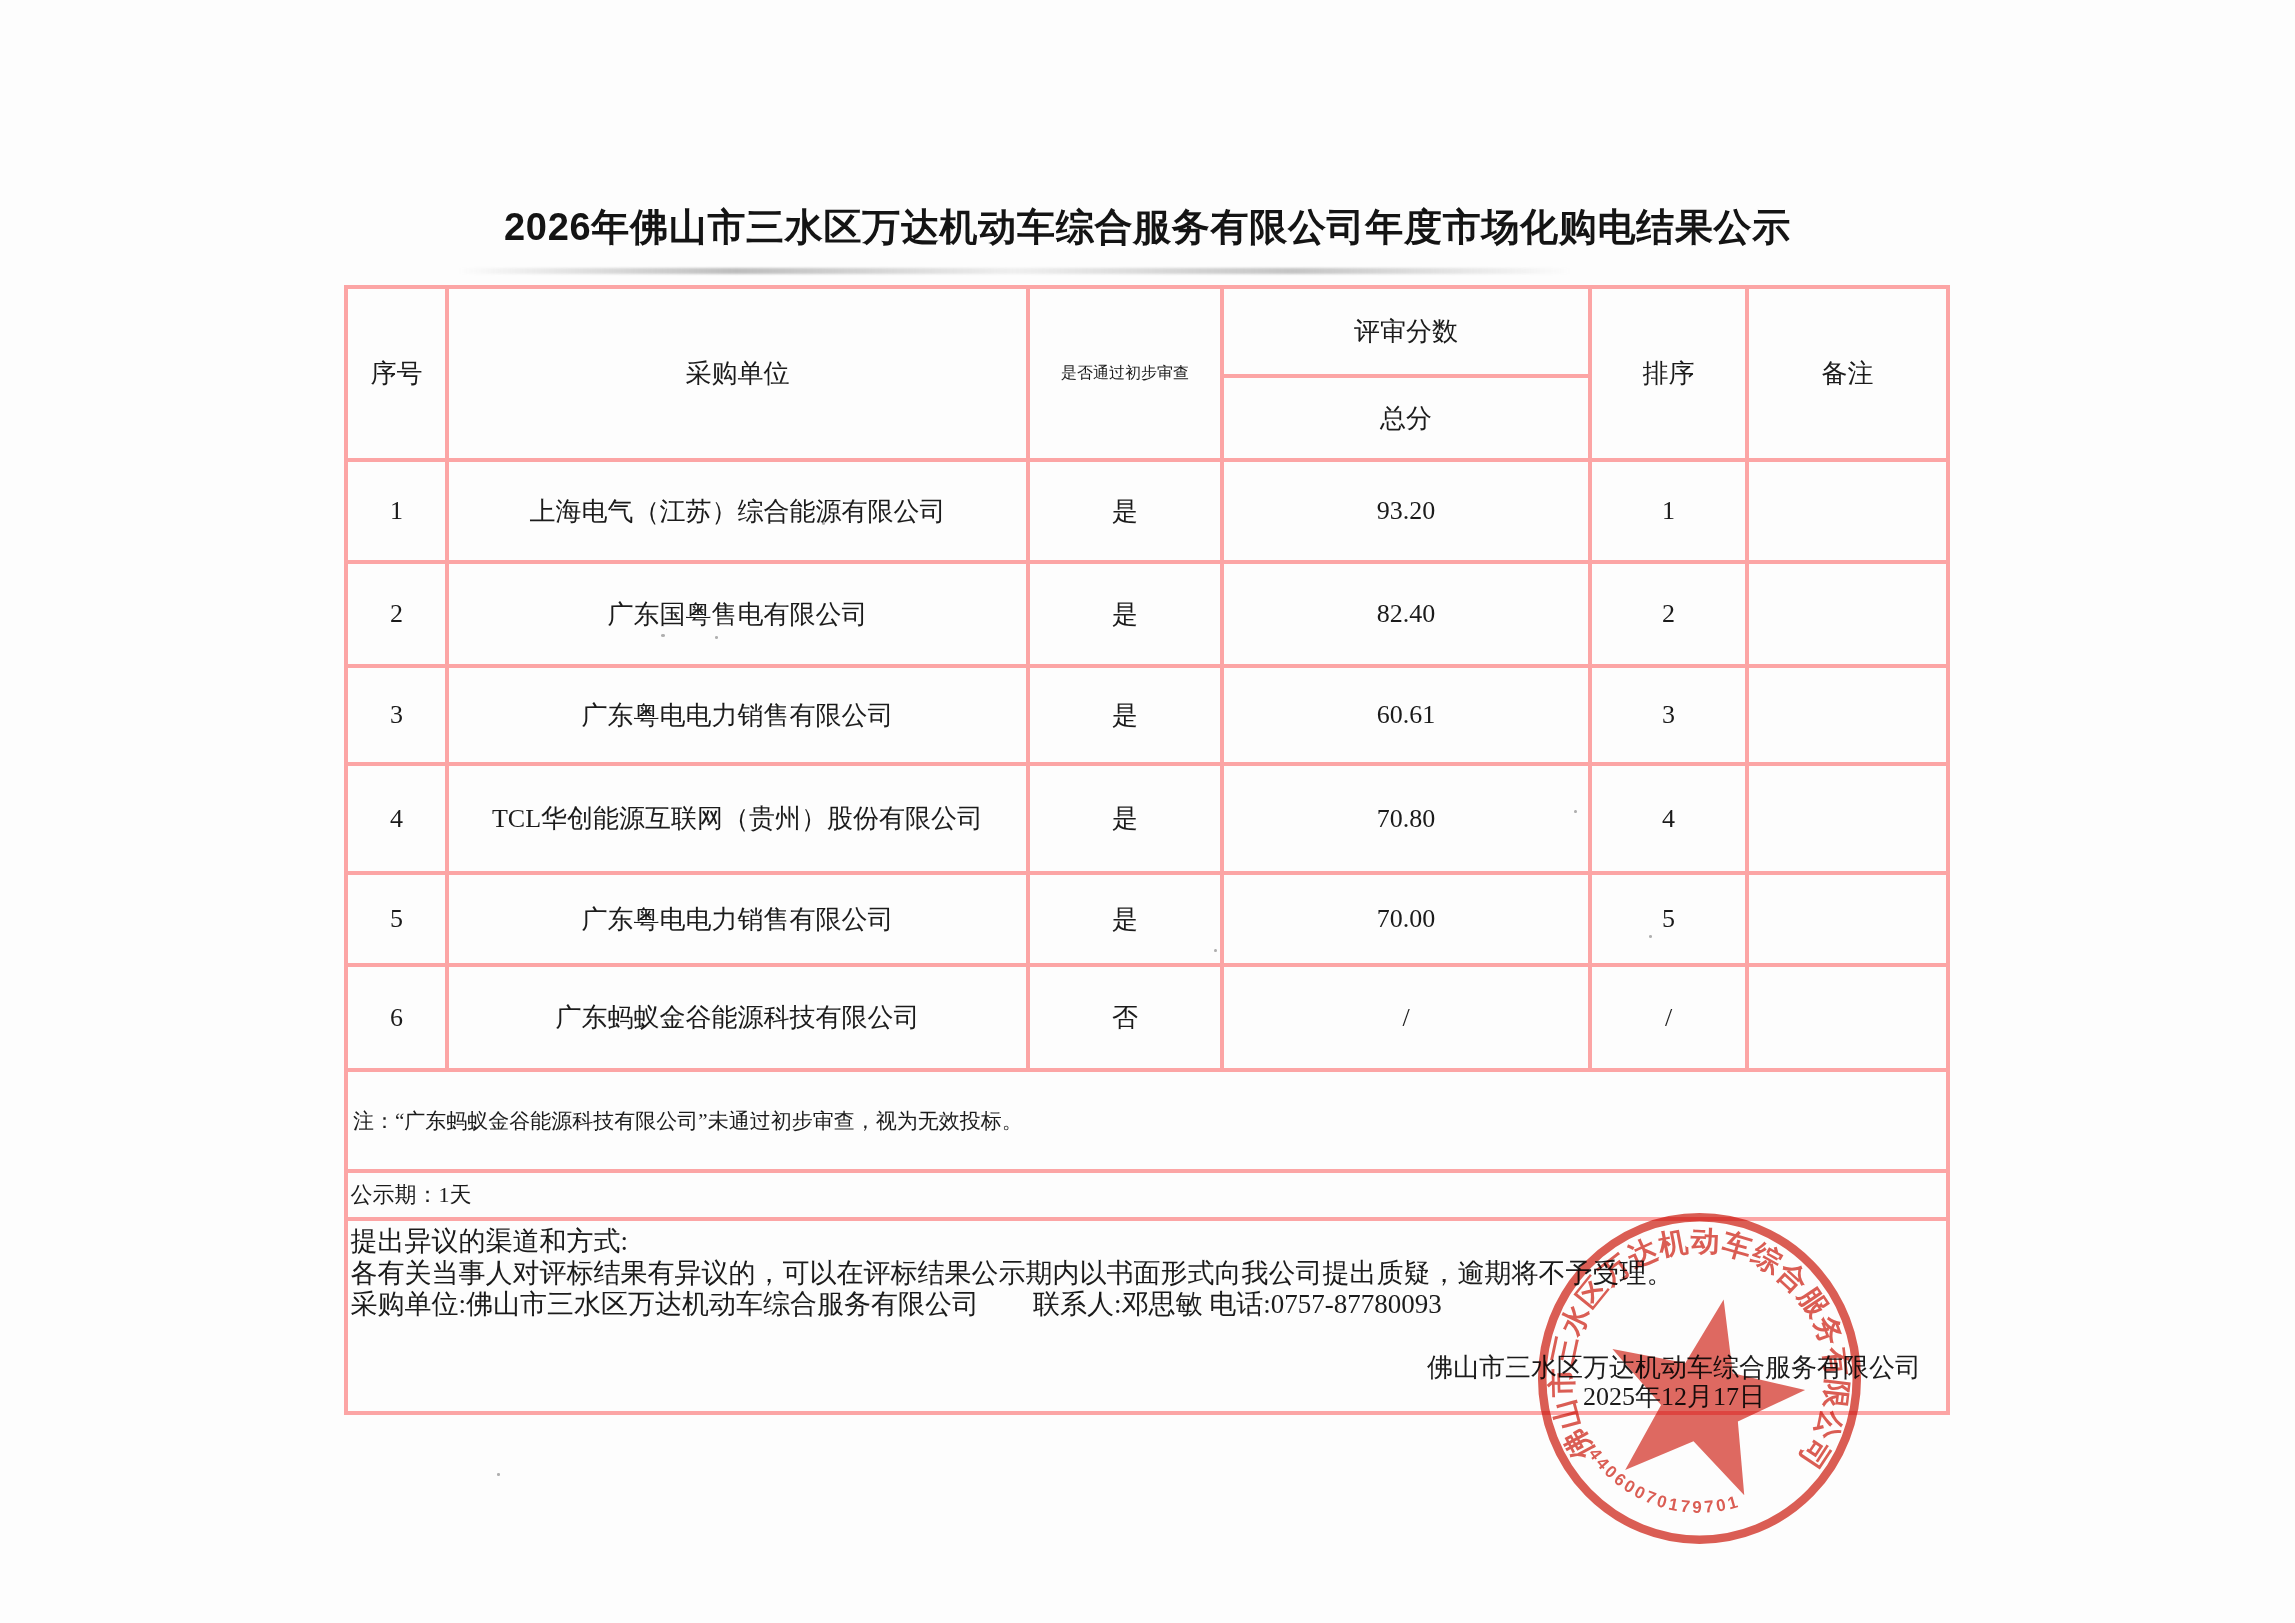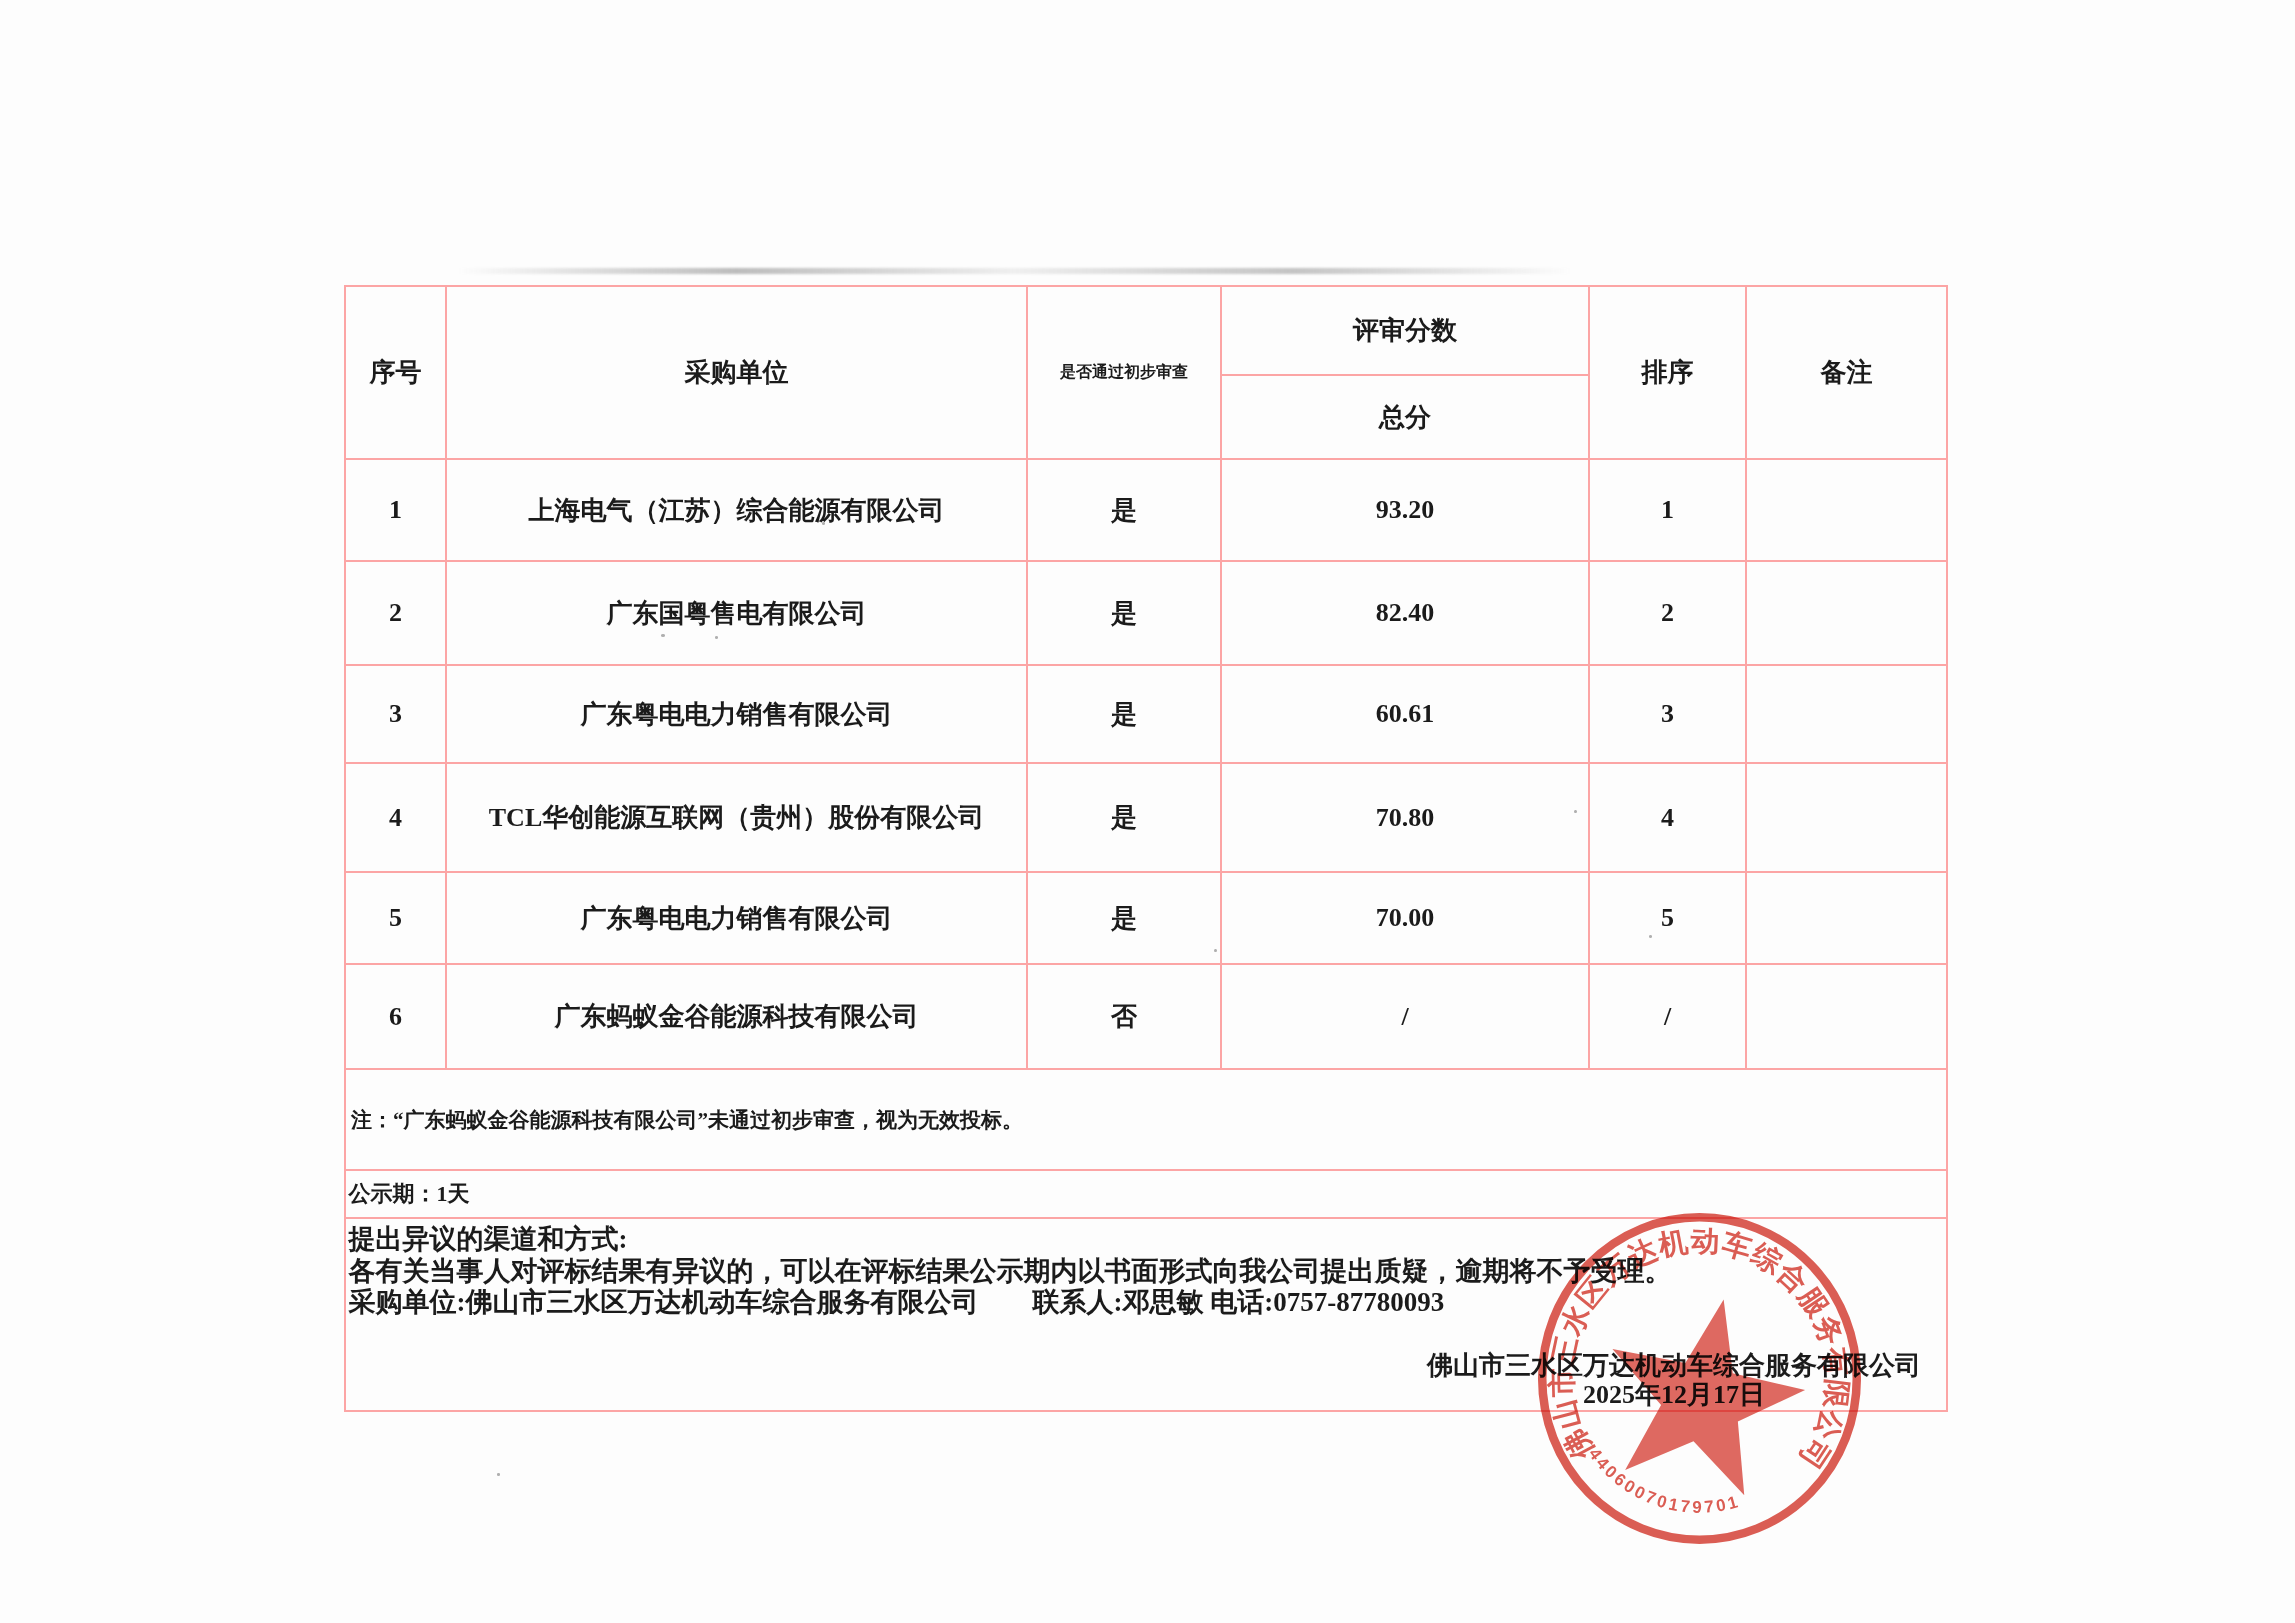--- a/index.html
+++ b/index.html
@@ -25,26 +25,25 @@
   table.result{
     position:absolute;
     left:344px;top:285px;
     width:1602px;
     border-collapse:collapse;
     table-layout:fixed;
     font-size:26px;
     color:#1b1b1b;
   }
   table.result td{
-    border:2px solid #fca5a5;
+    border:4px solid #fca5a5;
     text-align:center;
     vertical-align:middle;
     padding:0;
     overflow:hidden;
-    font-weight:bold;
   }
   table.result{border:2.6px solid #242424;}
   td.name{ text-align:left; padding-left:6.5px;margin-top:30px; }
   td.pass-head{ font-size:16px; white-space:nowrap; }
   tr.note-row td{
     text-align:left; padding-left:5px; font-size:21px;
   }
   tr.period-row td{
     text-align:left; padding-left:2.6px; font-size:22px;
   }
@@ -79,20 +78,21 @@
     background:linear-gradient(90deg,rgba(120,120,120,0),rgba(110,110,110,.45),rgba(120,120,120,.1),rgba(110,110,110,.4),rgba(120,120,120,0));
     filter:blur(1.3px);
   }
   .speck{position:absolute;background:#6f6f6f;border-radius:50%;opacity:.55;}
 </style>
 </head>
 <body>
 
 <div class="page">
 
+  <h1 class="title">2026年佛山市三水区万达机动车综合服务有限公司年度市场化购电结果公示</h1>
 
   <div class="smudge"></div>
   <div class="speck" style="left:822px;top:522px;width:3.3px;height:2.6px;"></div>
   <div class="speck" style="left:661px;top:634px;width:3.9px;height:2.6px;"></div>
   <div class="speck" style="left:715px;top:636px;width:3.3px;height:2.6px;"></div>
   <div class="speck" style="left:1574px;top:810px;width:2.6px;height:3.3px;"></div>
   <div class="speck" style="left:1649px;top:935px;width:3.3px;height:2.6px;"></div>
   <div class="speck" style="left:1214px;top:949px;width:2.6px;height:3.3px;"></div>
   <div class="speck" style="left:497px;top:1473px;width:2.6px;height:2.6px;"></div>
 

